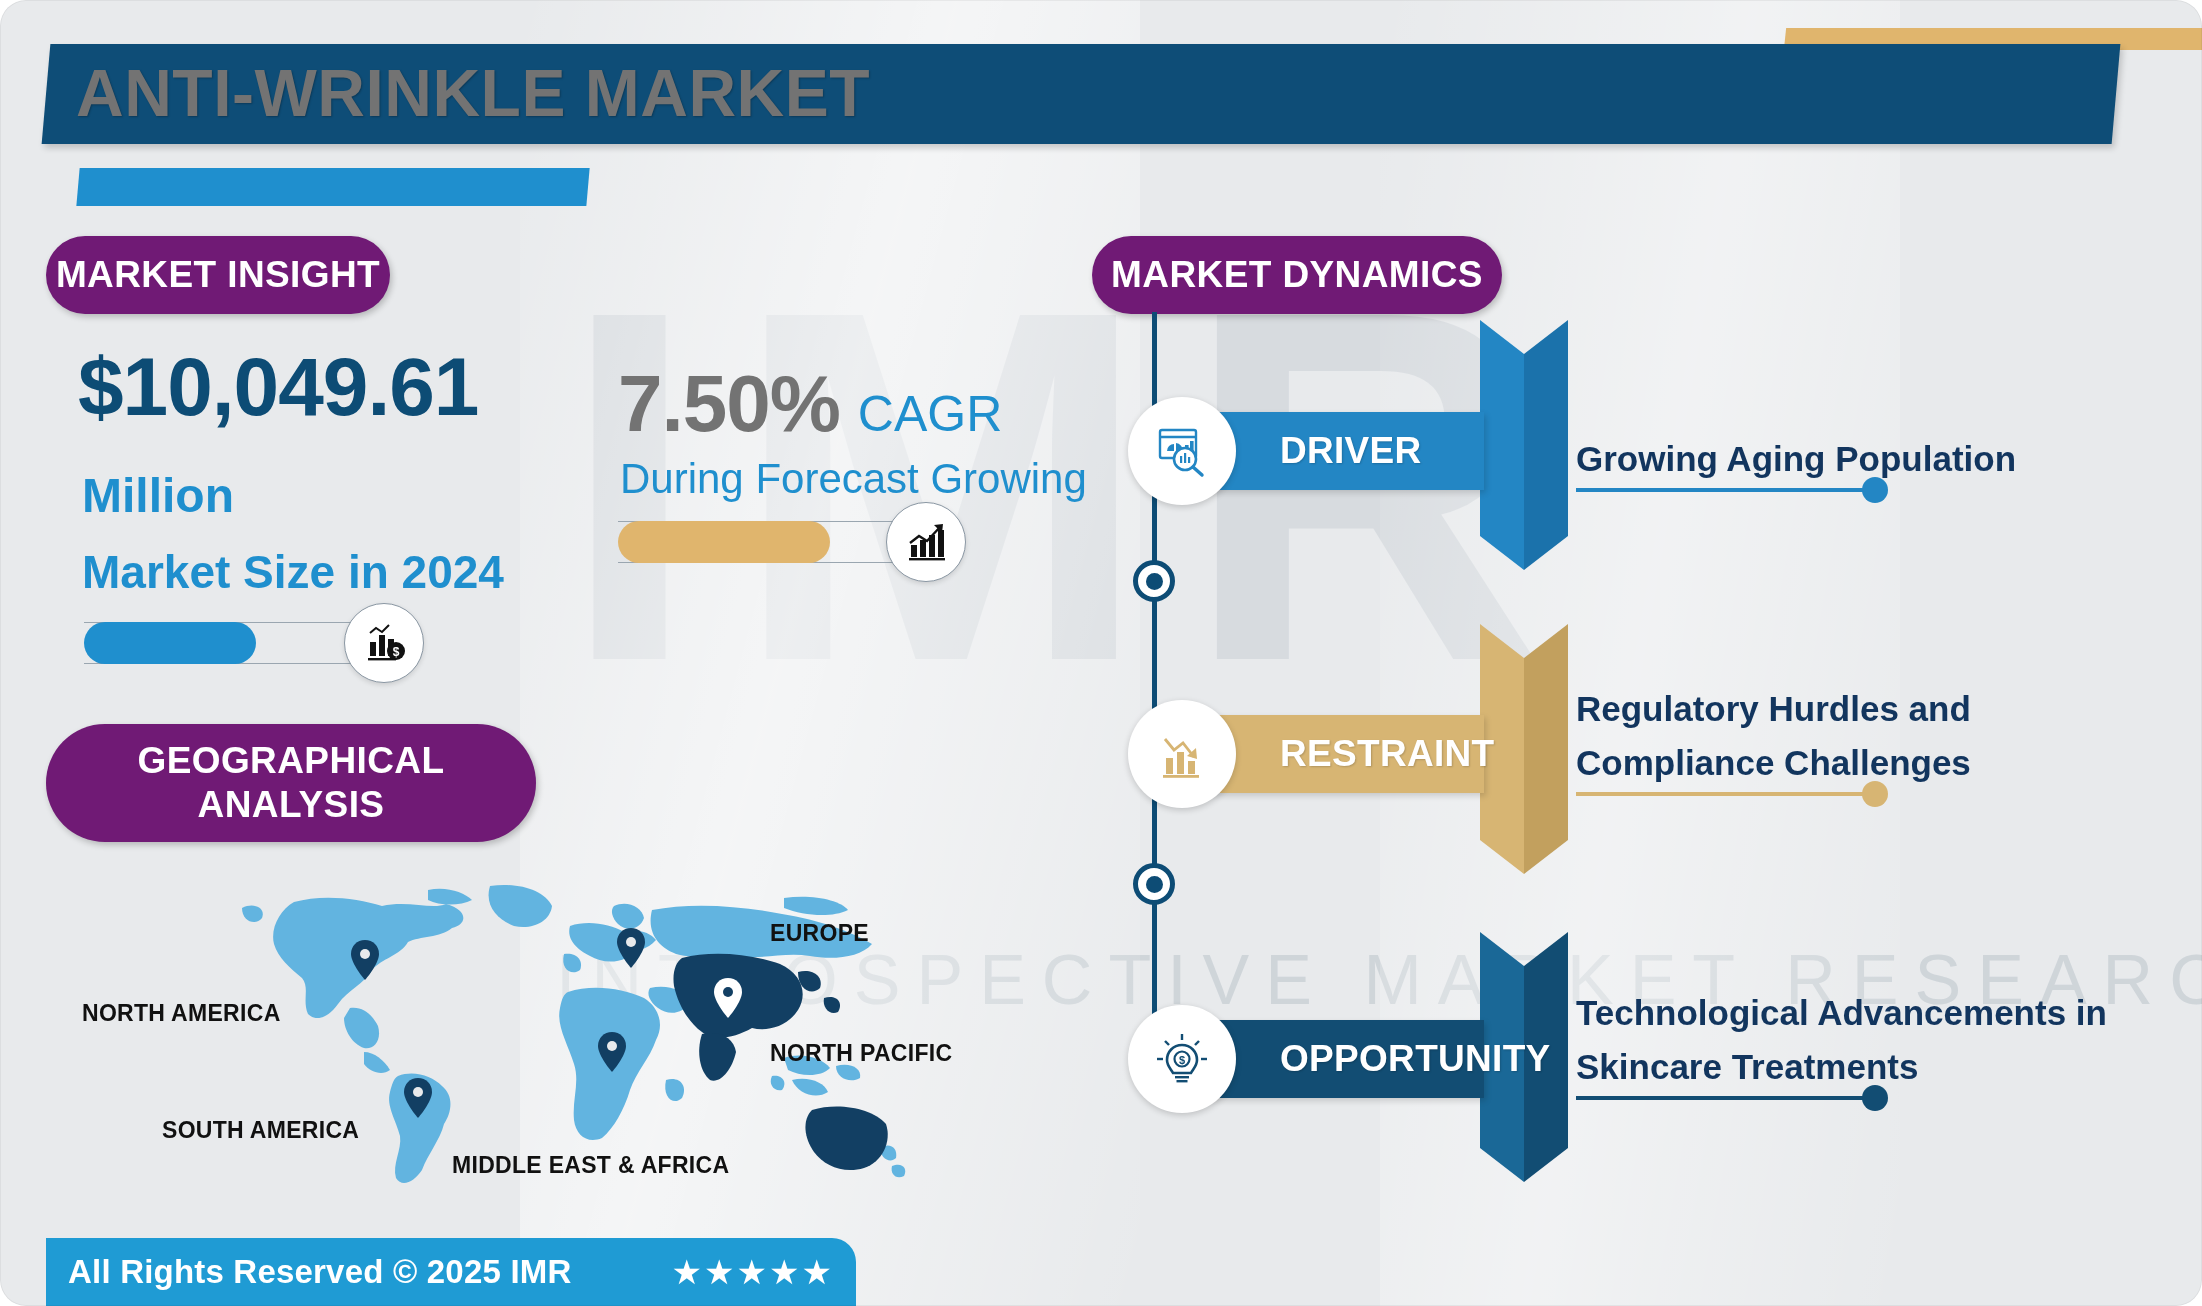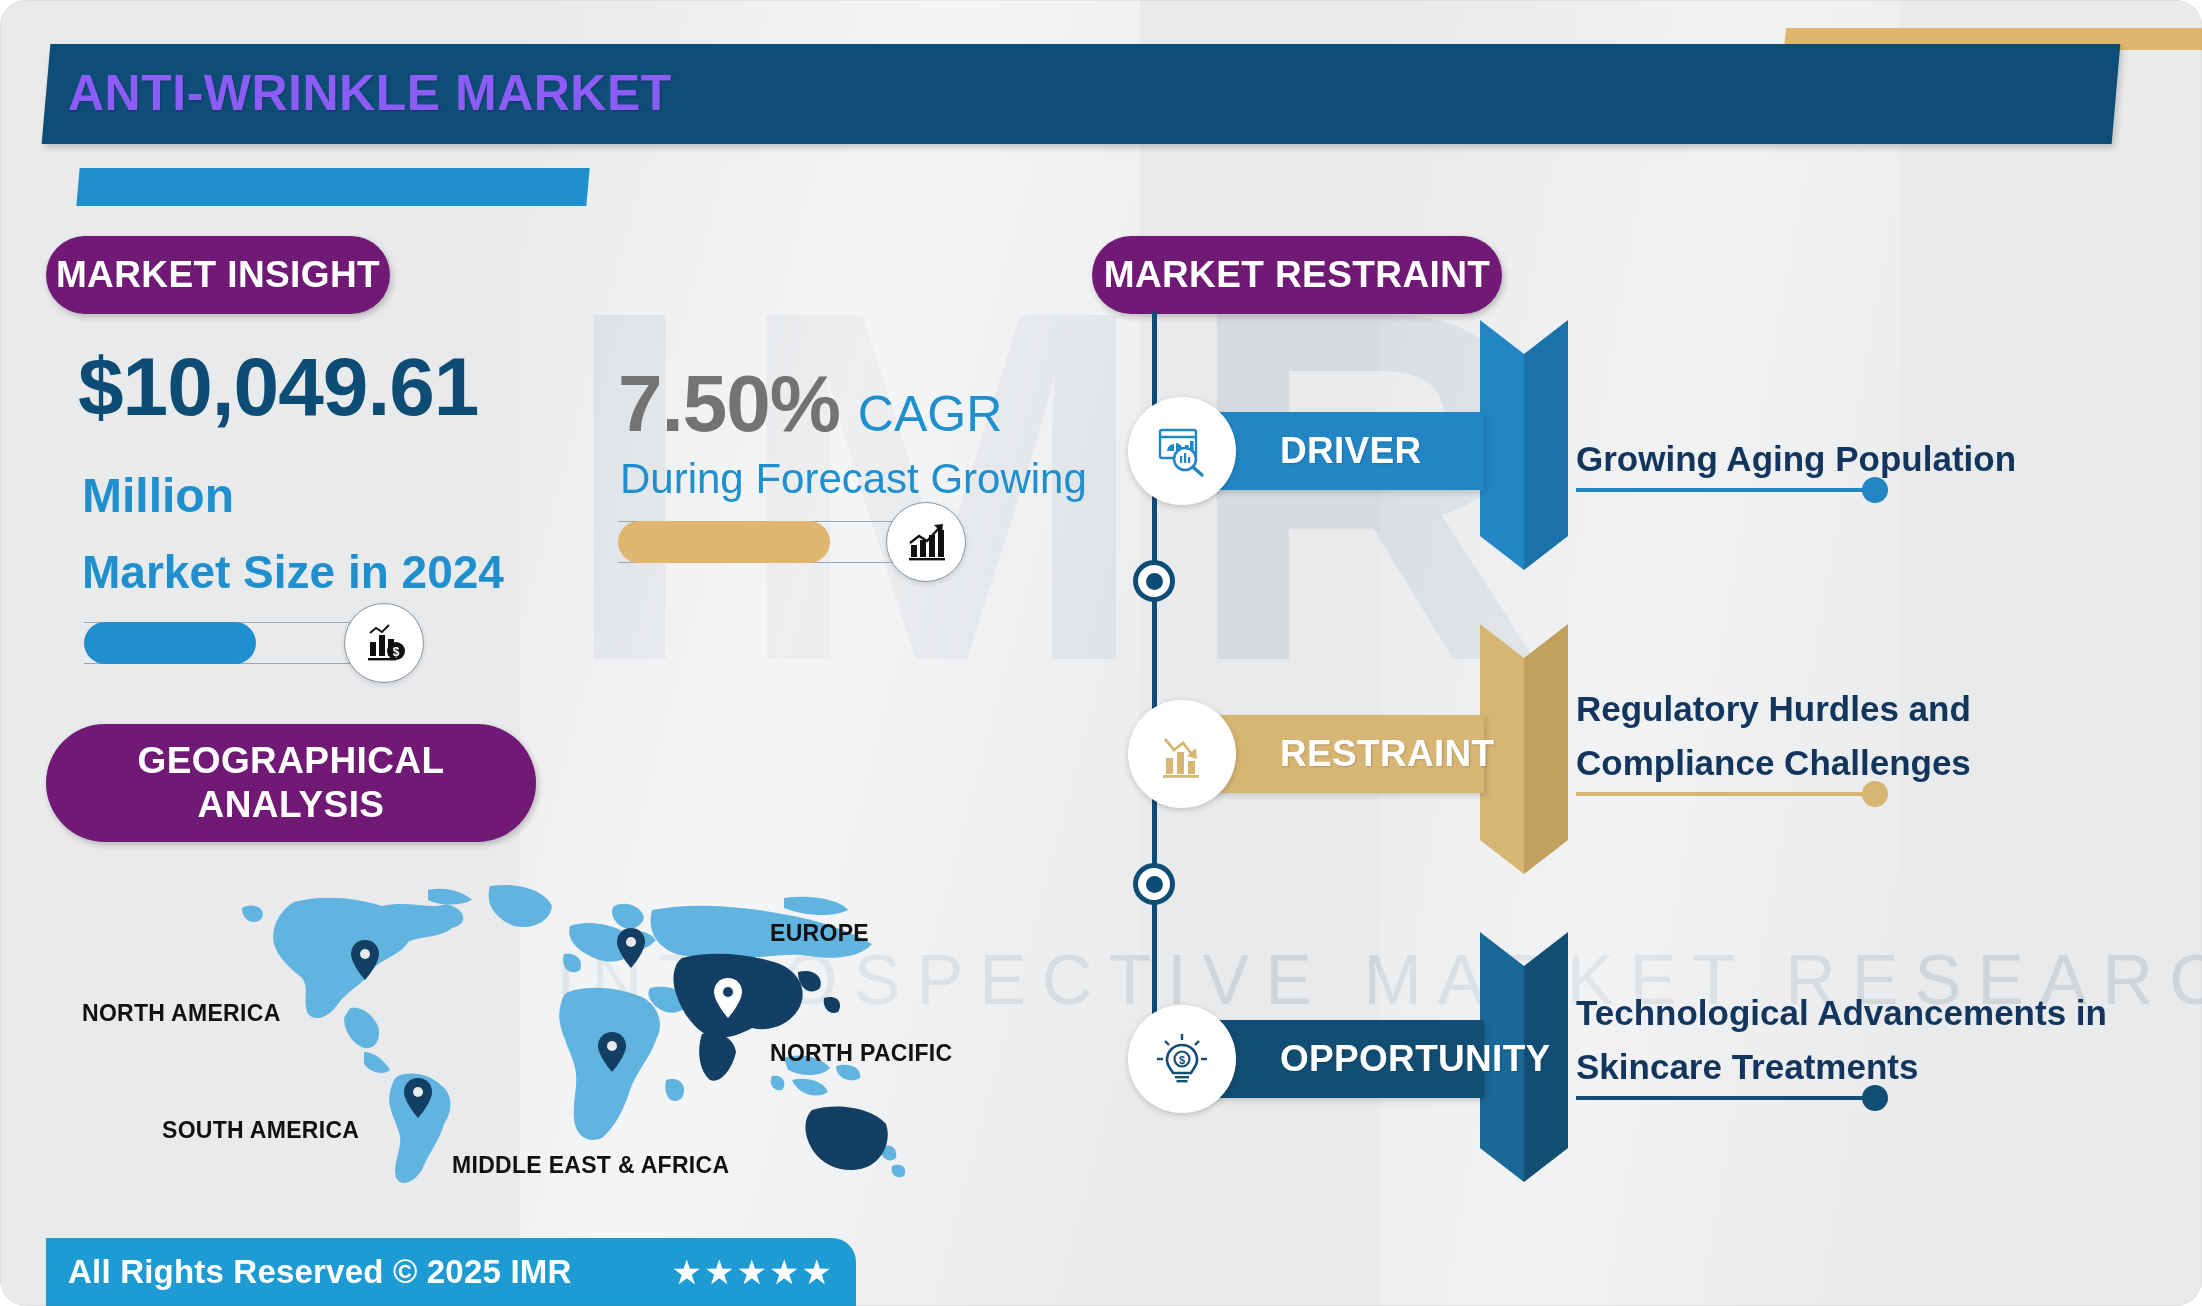--- a/index.html
+++ b/index.html
@@ -57,22 +57,22 @@
     background:#e0b56d;
     transform:skewX(-6deg);
   }
   .hdr{
     position:absolute; left:46px; top:44px; width:2070px; height:100px;
     background:#0e4d77;
     transform:skewX(-5deg);
     box-shadow:3px 4px 6px rgba(0,0,0,.18);
   }
   .hdr-title{
-    position:absolute; left:68px; top:62px;
-    font-size:50px; font-weight:700; color:#8b5cf6;
+    position:absolute; left:76px; top:62px;
+    font-size:66px; font-weight:700; color:#737373;
     letter-spacing:.5px; line-height:62px;
     text-shadow:1px 1px 2px rgba(0,0,0,.25);
   }
   .hdr-accent{
     position:absolute; left:78px; top:168px; width:510px; height:38px;
     background:#1f8fce;
     transform:skewX(-5deg);
   }
 
   
@@ -351,21 +351,21 @@
       </g>
     </svg>
   </div>
 
   <div class="maplabel" style="left:82px;  top:1000px;">NORTH AMERICA</div>
   <div class="maplabel" style="left:162px; top:1117px;">SOUTH AMERICA</div>
   <div class="maplabel" style="left:770px; top:895px;margin-top:25px;">EUROPE</div>
   <div class="maplabel" style="left:770px; top:1040px;">NORTH PACIFIC</div>
   <div class="maplabel" style="left:452px; top:1152px;">MIDDLE EAST &amp; AFRICA</div>
 
-  <div class="pill" id="pill-dynamics">MARKET RESTRAINT</div>
+  <div class="pill" id="pill-dynamics">MARKET DYNAMICS</div>
   <div class="spine"></div>
 
   <div class="node" style="left:1133px; top:560px;">
       <i></i>
     </div>
   <div class="node" style="left:1133px; top:863px;">
       <i></i>
     </div>
 
   <div class="chev" style="left:1480px; top:320px;">

